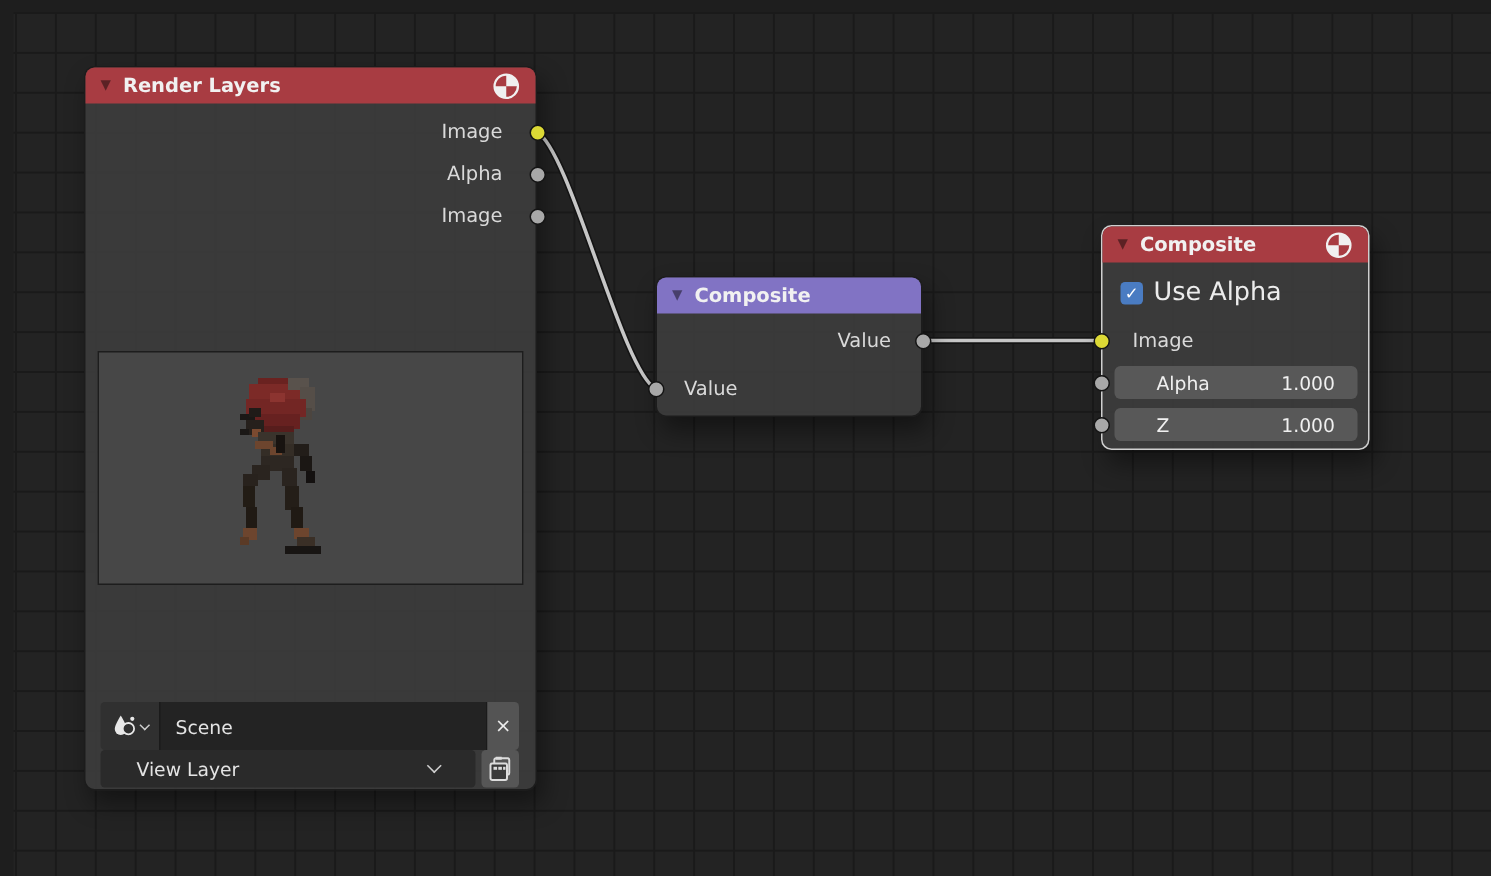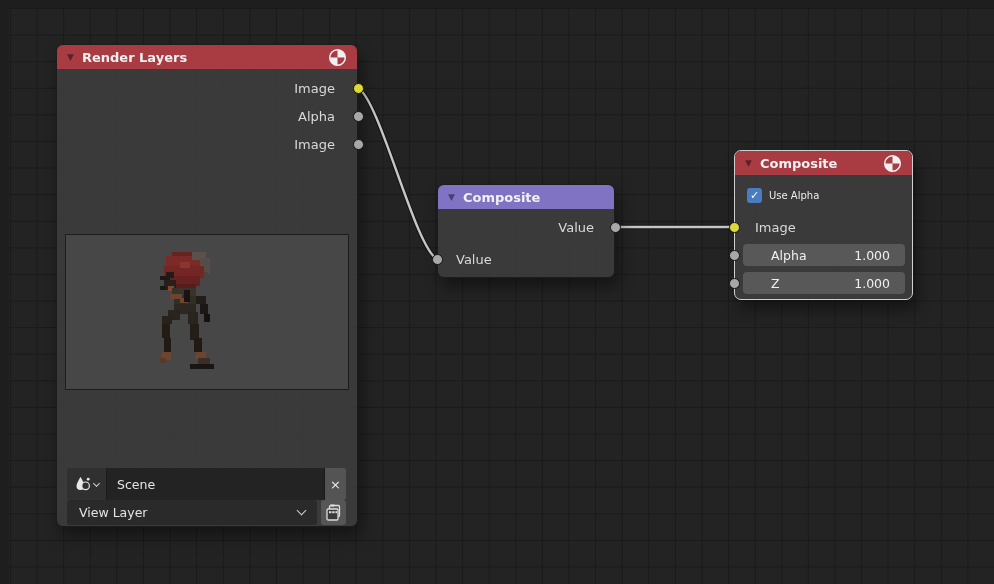--- a/index.html
+++ b/index.html
@@ -73,41 +73,41 @@
     font-size:12.5px; color:#e4e4e4; padding-left:10px;
     display:flex; align-items:center;
   }
   .seg-x {
     width:22px; background:#545454; border-radius:0 3px 3px 0; border-left:1px solid #1b1b1b;
     display:flex; align-items:center; justify-content:center;
     font-size:13px; color:#ececec;
   }
   .dropdown {
     flex:1; background:#2a2a2a; border-radius:3px;
-    display:flex; align-items:center; padding:0 12px;
+    display:flex; align-items:center; padding:0 24px;
     font-size:12.5px; color:#e4e4e4;
   }
   .dropdown .spacer { flex:1; }
   .icon-btn {
     width:25px; margin-left:4px; background:#565656; border-radius:3px;
     display:flex; align-items:center; justify-content:center;
   }
   .chev {
     width:7px; height:7px;
     border-right:1.6px solid #cfcfcf; border-bottom:1.6px solid #cfcfcf;
     transform:rotate(45deg); margin-top:-4px; flex:0 0 auto;
   }
   .chev-sm { width:5px; height:5px; margin-top:-2px; }
 
   .checkbox-row { position:absolute; left:12px; top:35px; height:18px; display:flex; align-items:center; gap:7px; }
   .checkbox {
     width:15px; height:15px; background:#4a7cc2; border-radius:3px;
     color:#fff; font-size:11px; font-weight:bold; text-align:center; line-height:15px;
   }
-  .cb-label { font-size:10px; color:#ececec; }
+  .cb-label { font-size:17px; color:#ececec; }
 
   .value-field {
     position:absolute; left:8px; width:162px; height:22px;
     background:#585858; border-radius:4px;
     display:flex; align-items:center; justify-content:space-between;
     padding:0 15px 0 28px;
     font-size:12.5px; color:#f0f0f0;
   }
 </style>
 </head>

